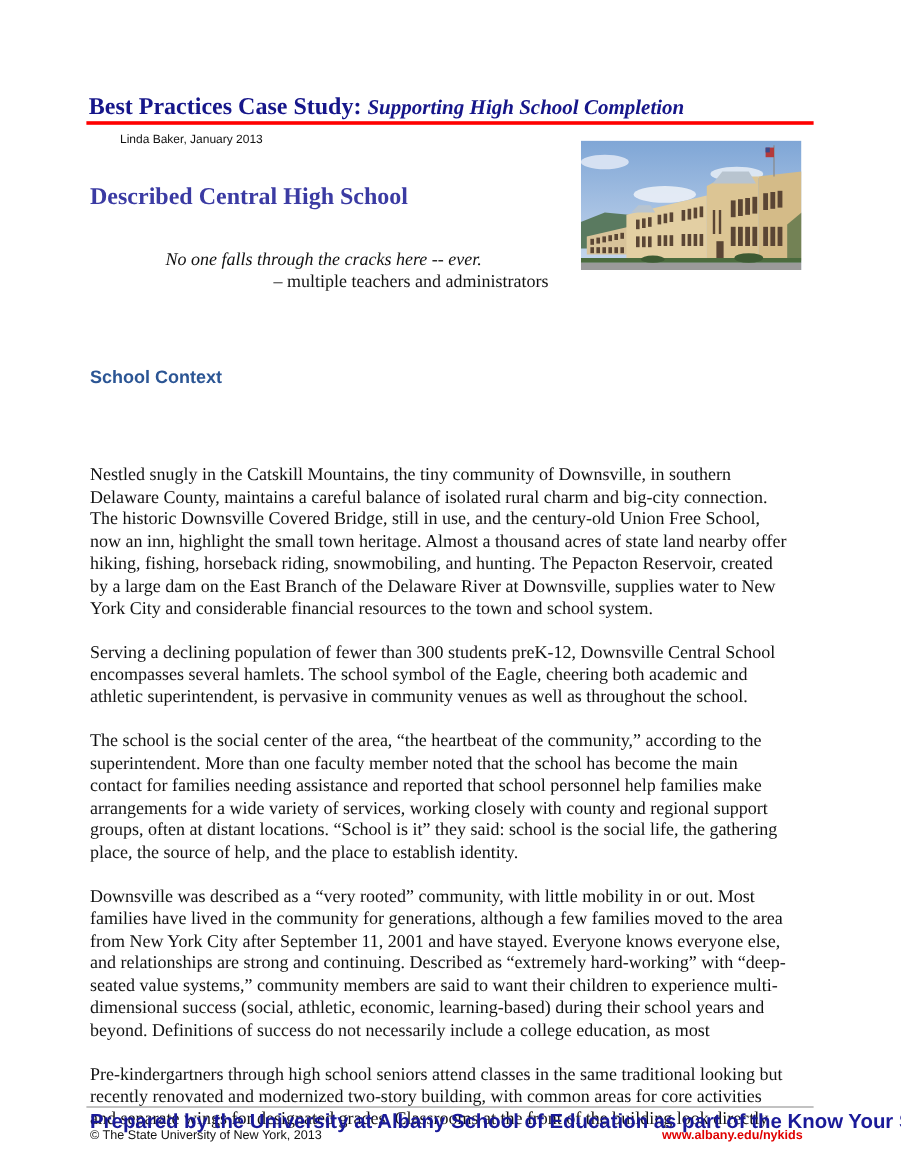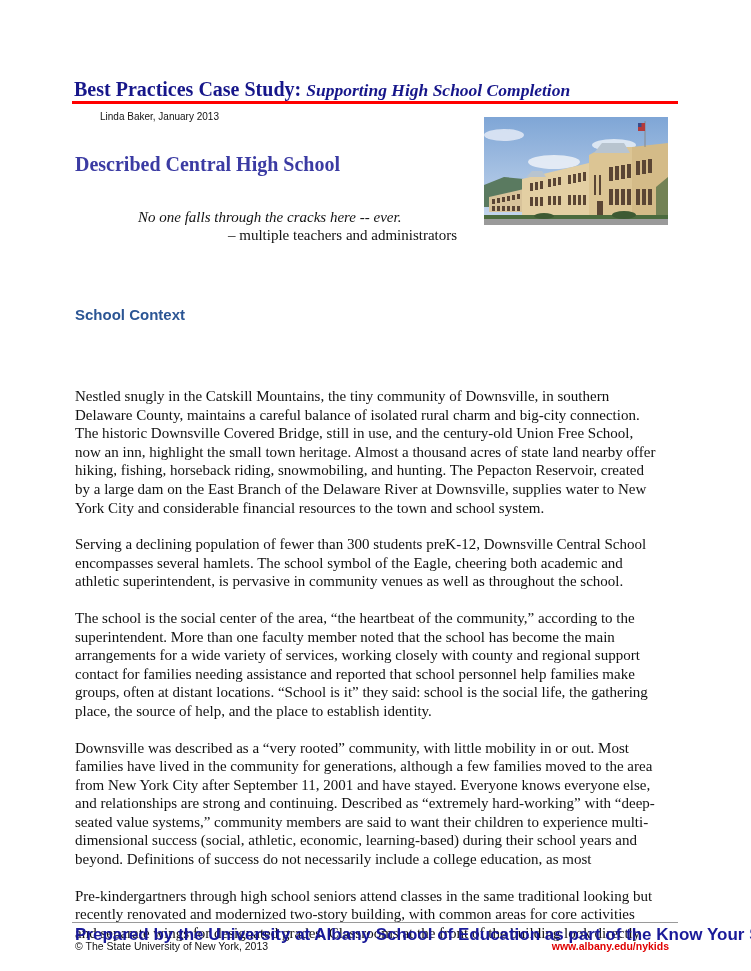--- a/index.html
+++ b/index.html
@@ -180,22 +180,22 @@
       <span class="line">York City and considerable financial resources to the town and school system.</span>
     </p>
     <p>
       <span class="line">Serving a declining population of fewer than 300 students preK-12, Downsville Central School</span>
       <span class="line">encompasses several hamlets. The school symbol of the Eagle, cheering both academic and</span>
       <span class="line">athletic superintendent, is pervasive in community venues as well as throughout the school.</span>
     </p>
     <p>
       <span class="line">The school is the social center of the area, “the heartbeat of the community,” according to the</span>
       <span class="line">superintendent. More than one faculty member noted that the school has become the main</span>
+      <span class="line">contact for families needing assistance and reported that school personnel help families make</span>
       <span class="line">arrangements for a wide variety of services, working closely with county and regional support</span>
-      <span class="line">contact for families needing assistance and reported that school personnel help families make</span>
       <span class="line">groups, often at distant locations. “School is it” they said: school is the social life, the gathering</span>
       <span class="line">place, the source of help, and the place to establish identity.</span>
     </p>
     <p>
       <span class="line">Downsville was described as a “very rooted” community, with little mobility in or out. Most</span>
       <span class="line">families have lived in the community for generations, although a few families moved to the area</span>
       <span class="line">from New York City after September 11, 2001 and have stayed. Everyone knows everyone else,</span>
       <span class="line">and relationships are strong and continuing. Described as “extremely hard-working” with “deep-</span>
       <span class="line">seated value systems,” community members are said to want their children to experience multi-</span>
       <span class="line">dimensional success (social, athletic, economic, learning-based) during their school years and</span>

